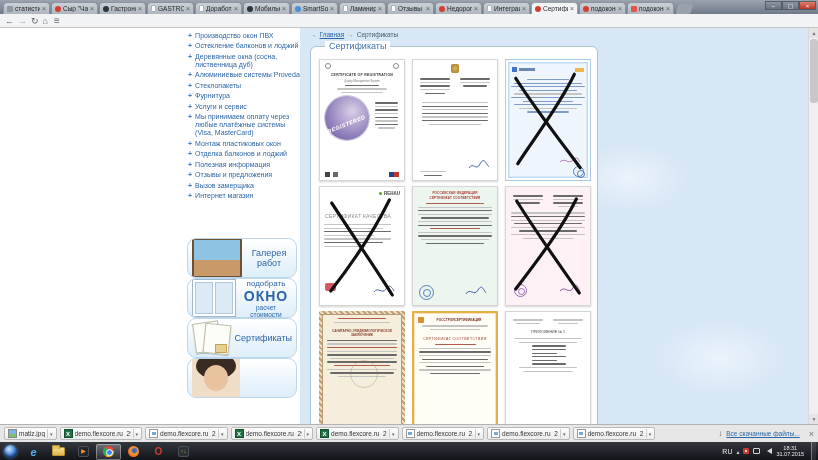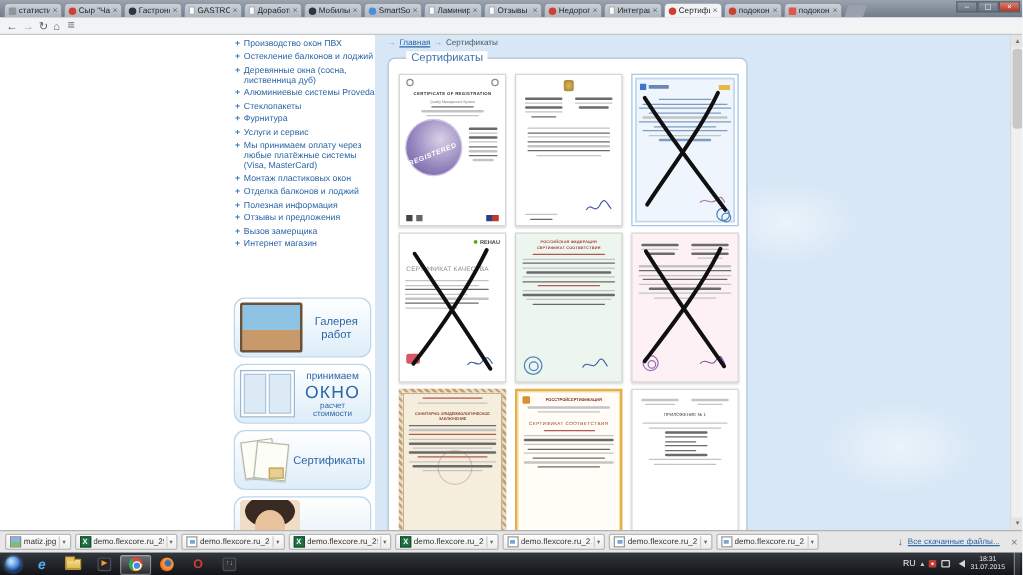--- a/index.html
+++ b/index.html
@@ -36,36 +36,36 @@
 
   
   .side-menu{position:absolute;left:188px;top:0;width:114px}
   .menu-item{display:flex;gap:3px;margin-bottom:2.5px;cursor:pointer}
   .menu-item:first-child{margin-top:-7px}
   .bullet{color:#3f79c0;font-size:7px;line-height:8px;font-weight:bold}
   .menu-label{font-size:7px;line-height:8px;color:#2b66a8}
 
   
   .widgets{position:absolute;left:187px;top:210px;width:110px}
-  .card{position:relative;height:48px;margin-bottom:5px;border:1px solid #bcd6ec;border-radius:9px;background:linear-gradient(#ffffff,#ddedf9);display:flex;align-items:center;gap:4px;padding:4px;overflow:hidden}
+  .card{position:relative;height:40px;border:1px solid #bcd6ec;border-radius:9px;background:linear-gradient(#ffffff,#ddedf9);display:flex;align-items:center;gap:4px;padding:4px;overflow:hidden}
   .card-txt{flex:1;text-align:center;color:#2b66a8}
   .w-img1{width:50px;height:40px;border:2px solid #6b5138;border-radius:2px;background:linear-gradient(#8fc3e4 55%,#c89a6a 55%)}
   .w-img2{width:44px;height:38px;border:1px solid #9fb7cc;background:#fff;display:grid;grid-template-columns:1fr 1fr;gap:2px;padding:2px}
   .pane{background:#dceaf6;border:1px solid #b0c6da}
   .w-img3{position:relative;width:42px;height:34px}
   .paper{position:absolute;width:26px;height:30px;background:#fdfdf8;border:1px solid #b9b9a8;box-shadow:0 1px 1px rgba(0,0,0,.2)}
   .paper.p1{left:2px;top:1px;transform:rotate(-8deg)}
   .paper.p2{left:12px;top:3px;transform:rotate(6deg)}
   .seal{position:absolute;right:4px;bottom:2px;width:12px;height:9px;background:#e7cf92;border:1px solid #c2a254}
   .w-img4{position:relative;width:48px;height:42px;background:#f0ddc8;overflow:hidden;border-radius:3px}
   .hair{position:absolute;left:4px;top:-4px;width:40px;height:26px;background:#3a2b22;border-radius:50%}
   .face{position:absolute;left:12px;top:8px;width:24px;height:26px;background:#e9c29e;border-radius:50%}
   .g-line1{font-size:9px}
   .calc-top{font-size:8px}
-  .calc-big{font-size:14px;font-weight:normal;letter-spacing:1px}
+  .calc-big{font-size:14px;font-weight:bold;letter-spacing:1px}
   .calc-sub{font-size:6.5px;width:48px;margin:0 auto}
 
   
   .main{position:absolute;left:300px;top:0;width:508px;height:396px;background-color:#d7e7f6;background-image:
     radial-gradient(60px 40px at 80px 60px,rgba(255,255,255,.55),transparent 70%),
     radial-gradient(85px 50px at 330px 150px,rgba(255,255,255,.5),transparent 70%),
     radial-gradient(75px 45px at 140px 300px,rgba(255,255,255,.45),transparent 70%),
     radial-gradient(95px 55px at 420px 330px,rgba(255,255,255,.5),transparent 70%)}
   .crumbs{position:absolute;top:3px;left:10px;display:flex;align-items:center;gap:3px;font-size:6.5px}
   .crumb-arrow{color:#7f97ab}
@@ -344,21 +344,21 @@
       <div class="card">
         <div class="w-img1"></div>
         <div class="card-txt g-line1">Галерея работ</div>
       </div>
       <div class="card">
         <div class="w-img2">
             <div class="pane"></div>
             <div class="pane"></div>
           </div>
         <div class="card-txt">
-          <div class="calc-top">принимаем</div>
+          <div class="calc-top">подобрать</div>
           <div class="calc-big">ОКНО</div>
           <div class="calc-sub">расчет стоимости</div>
         </div>
       </div>
       <div class="card">
         <div class="w-img3">
           <div class="paper p1"></div>
             <div class="paper p2"></div>
             <div class="seal"></div>
         </div>

